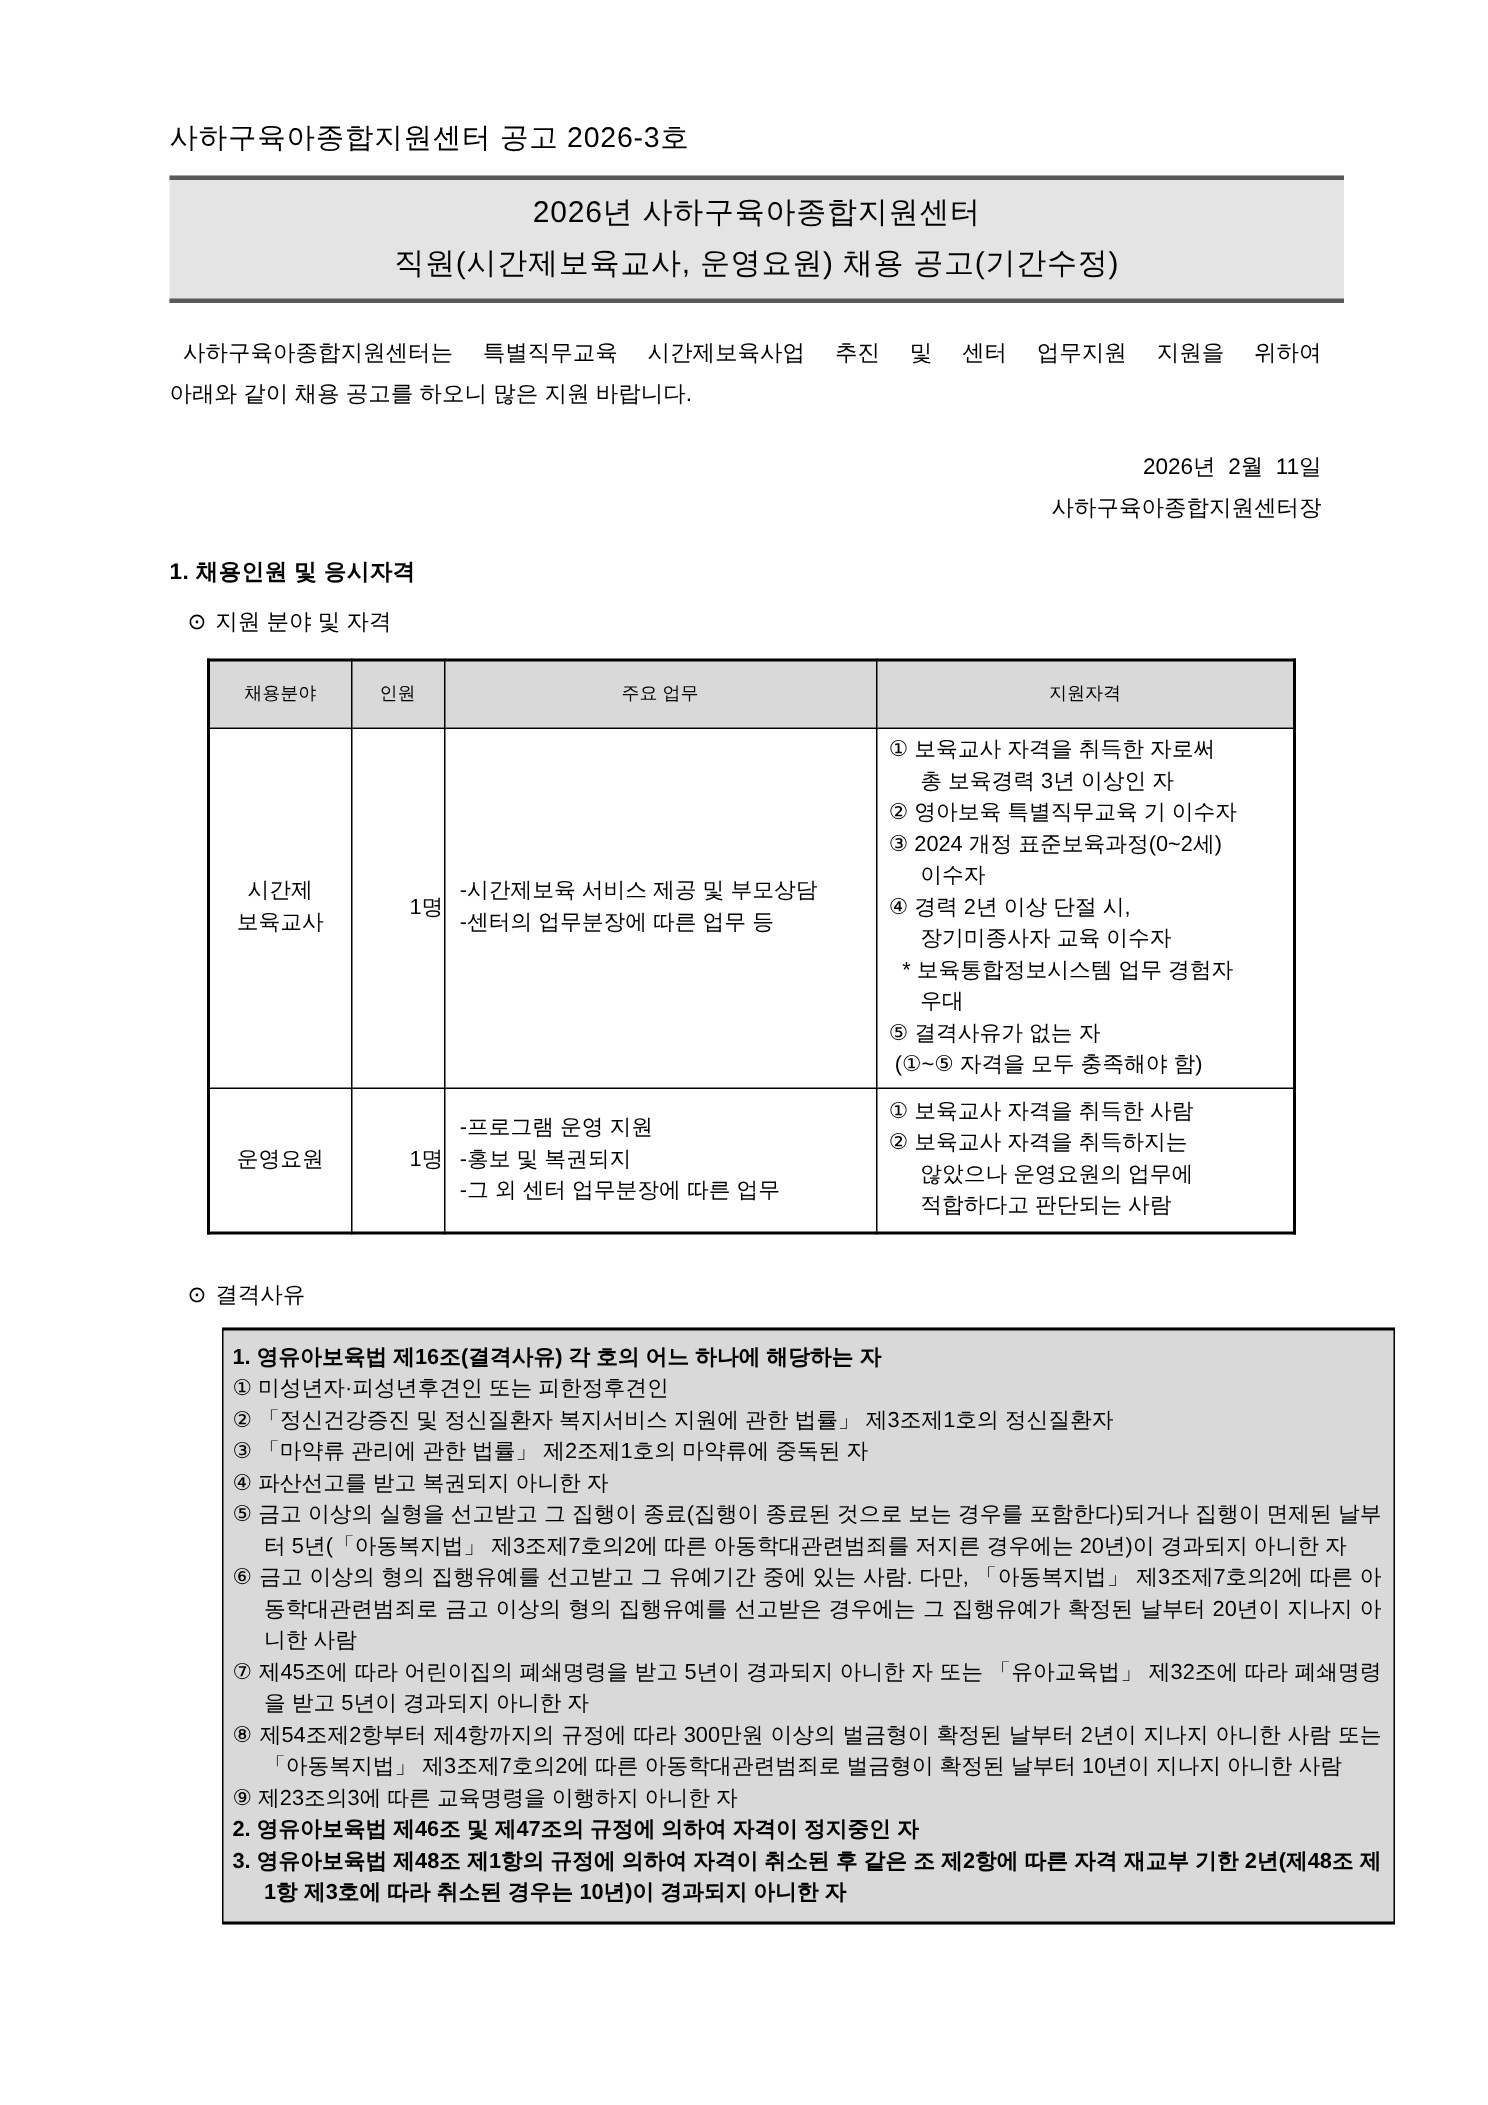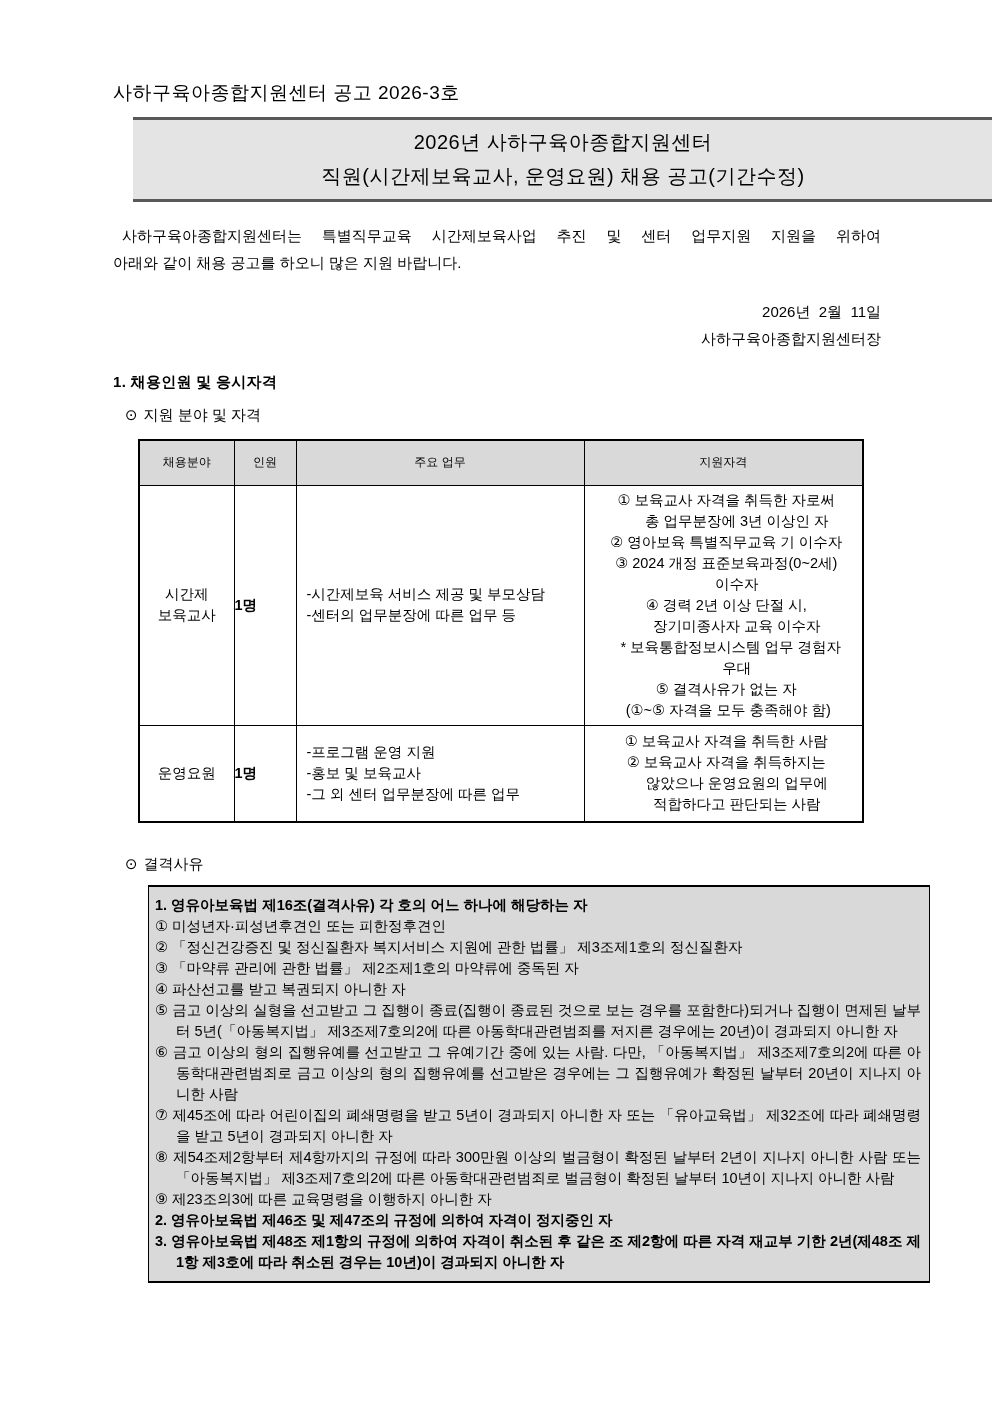--- a/index.html
+++ b/index.html
@@ -18,27 +18,26 @@
     top: 83px;
     width: 768px;
   }
   .doc-number {
     font-size: 19px;
     line-height: 19px;
     letter-spacing: 0.5px;
   }
   .title-box {
     margin-top: 15px;
-    width: 860px;
+    width: 783px;
     background: var(--title-box-bg, #e4e4e4);
     border-top: 3px solid var(--rule-dark, #595959);
     border-bottom: 3px solid var(--rule-dark, #595959);
     padding: 9px 0 9px 0;
     text-align: center;
-    margin-left: 20px;
   }
   .title-line {
     font-size: 20px;
     line-height: 27px;
     letter-spacing: 0.5px;
   }
   .title-line + .title-line { margin-top: 7px; }
   .intro {
     margin-top: 20px;
     width: 768px;
@@ -94,23 +93,23 @@
     vertical-align: middle;
     font-size: 12px;
   }
   tr.row-1 td { height: 239px; }
   tr.row-2 td { height: 97px; }
   td.c-field {
     text-align: center;
     vertical-align: middle;
     white-space: pre-line;
   }
-  td.c-count { text-align: left; vertical-align: middle; font-weight: bold; }
+  td.c-count { text-align: right; vertical-align: middle; }
   td.c-duties { vertical-align: middle; padding: 4px 4px 4px 10px; }
-  td.c-qual { vertical-align: middle; padding: 4px 2px 4px 8px; text-align: center; }
+  td.c-qual { vertical-align: middle; padding: 4px 2px 4px 8px; }
   .line { white-space: nowrap; }
   td.c-qual .line { white-space: normal; }
   .ind-a { padding-left: 21px; }
   .ind-b { padding-left: 9px; }
   .ind-c { padding-left: 4px; }
   .bold { font-weight: bold; }
   .bullet-line-2 { margin-top: 31px; }
   .disq-box {
     margin-top: 11px;
     margin-left: 35px;
@@ -177,38 +176,38 @@
       <tr class="row-1">
         <td class="c-field">시간제
 보육교사</td>
         <td class="c-count">1명</td>
         <td class="c-duties">
             <div class="line">-시간제보육 서비스 제공 및 부모상담</div>
             <div class="line">-센터의 업무분장에 따른 업무 등</div>
           </td>
         <td class="c-qual">
             <div class="line">① 보육교사 자격을 취득한 자로써</div>
-            <div class="line ind-a">총 업무분장에 3년 이상인 자</div>
+            <div class="line ind-a">총 보육경력 3년 이상인 자</div>
             <div class="line">② 영아보육 특별직무교육 기 이수자</div>
             <div class="line">③ 2024 개정 표준보육과정(0~2세)</div>
             <div class="line ind-a">이수자</div>
             <div class="line">④ 경력 2년 이상 단절 시,</div>
             <div class="line ind-a">장기미종사자 교육 이수자</div>
             <div class="line ind-b">* 보육통합정보시스템 업무 경험자</div>
             <div class="line ind-a">우대</div>
             <div class="line">⑤ 결격사유가 없는 자</div>
             <div class="line ind-c">(①~⑤ 자격을 모두 충족해야 함)</div>
           </td>
       </tr>
       <tr class="row-2">
         <td class="c-field">운영요원</td>
         <td class="c-count">1명</td>
         <td class="c-duties">
             <div class="line">-프로그램 운영 지원</div>
-            <div class="line">-홍보 및 보육교사</div>
+            <div class="line">-홍보 및 복권되지</div>
             <div class="line">-그 외 센터 업무분장에 따른 업무</div>
           </td>
         <td class="c-qual">
             <div class="line">① 보육교사 자격을 취득한 사람</div>
             <div class="line">② 보육교사 자격을 취득하지는</div>
             <div class="line ind-a">않았으나 운영요원의 업무에</div>
             <div class="line ind-a">적합하다고 판단되는 사람</div>
           </td>
       </tr>
     </tbody>

